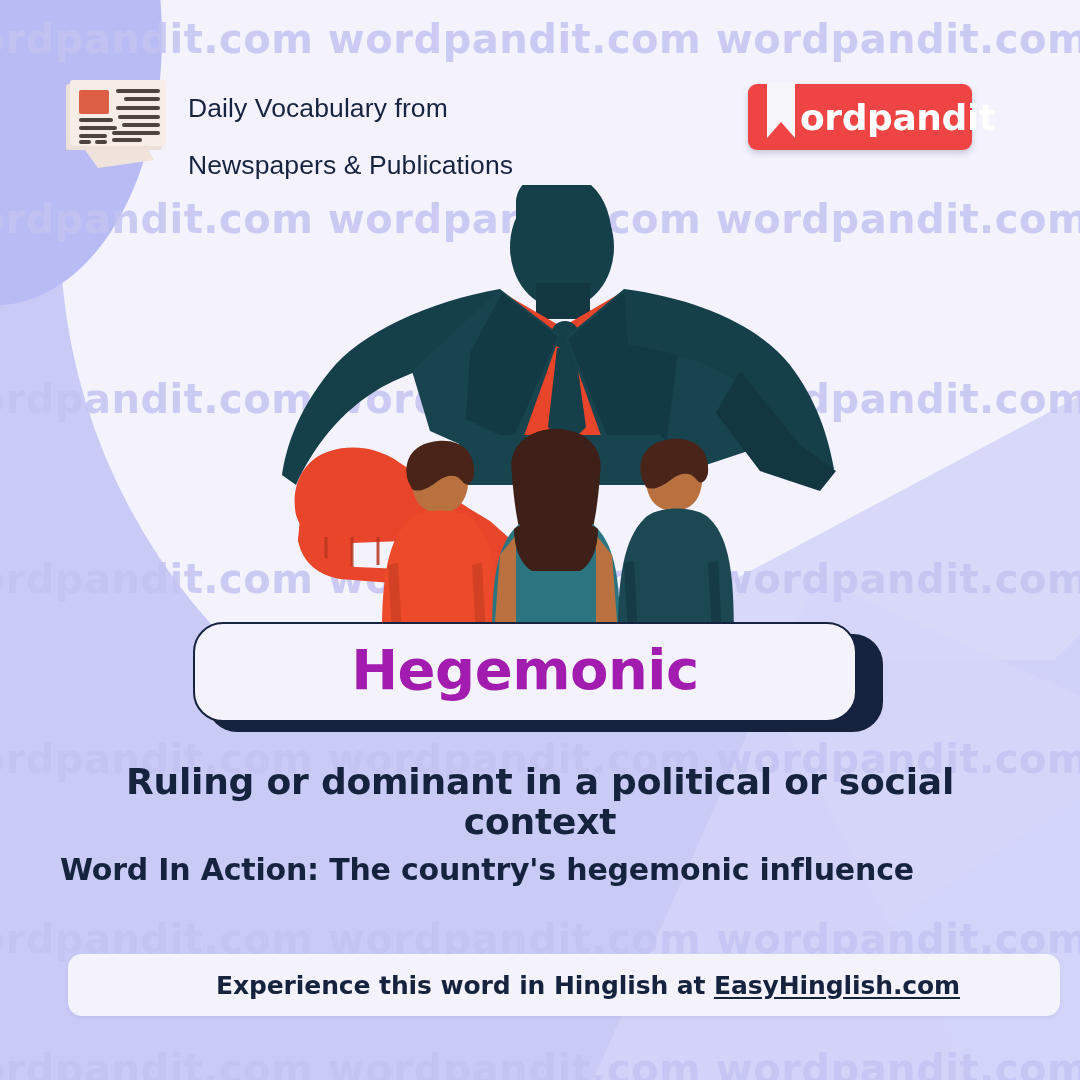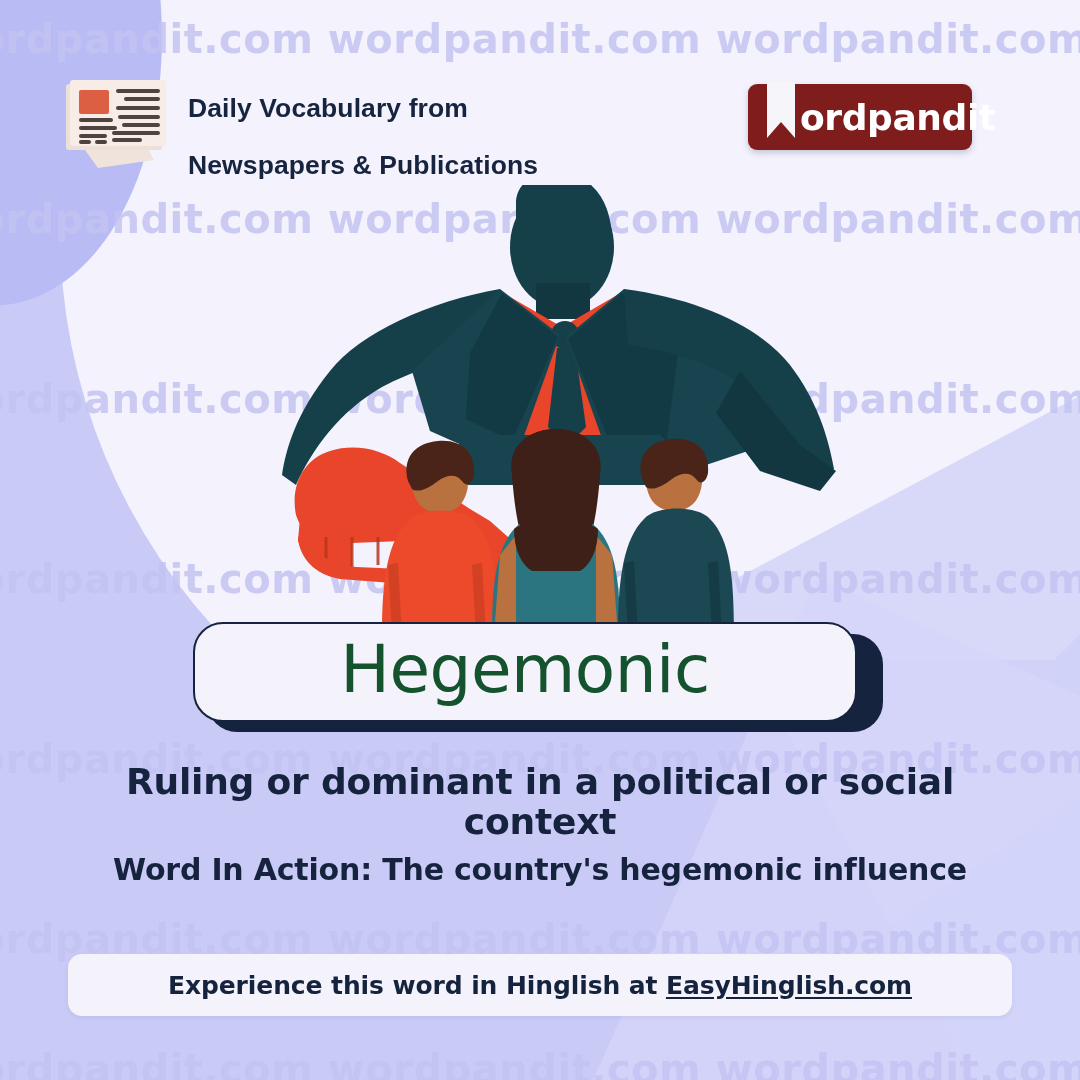--- a/index.html
+++ b/index.html
@@ -56,28 +56,28 @@
     opacity:.85;
     font-size:40px;font-weight:700;letter-spacing:.5px;
     font-family:"DejaVu Sans", sans-serif;
   }
 
   
   .header{position:absolute;left:0;top:0;width:1080px;height:175px;}
   .news-icon{position:absolute;left:58px;top:72px;width:112px;height:96px;}
   .head-title{
     position:absolute;left:188px;top:92px;
-    font-size:26.5px;line-height:33px;font-weight:700;color:#17243f;
+    font-size:26.5px;line-height:33px;font-weight:400;color:#17243f;
     letter-spacing:.1px;
   }
   .head-title .l2{display:block;margin-top:24px;}
 
   .logo{
     position:absolute;left:748px;top:84px;width:224px;height:66px;
-    background:#7f1d1d;border-radius:9px;
+    background:#ef4444;border-radius:9px;
     box-shadow:0 3px 6px rgba(40,40,80,.22);
   }
   .logo-mark{
     position:absolute;left:16px;top:-4px;width:34px;height:62px;
   }
   .logo-text{
     position:absolute;left:52px;top:50%;transform:translateY(-50%);
     color:#ffffff;font-size:36px;font-weight:800;letter-spacing:-.4px;
     font-family:"DejaVu Sans", sans-serif;
   }
@@ -90,44 +90,45 @@
   .word-shadow{
     position:absolute;left:14px;top:12px;width:676px;height:98px;
     background:#16233e;border-radius:30px;
   }
   .word-card{
     position:absolute;left:0;top:0;width:660px;height:96px;
     background:#f4f3fc;border:2.5px solid #16233e;border-radius:30px;
     display:flex;align-items:center;justify-content:center;
   }
   .word-text{
-    font-size:66px;font-weight:400;color:#14532d;letter-spacing:-.5px;
+    font-size:56px;font-weight:700;color:#a21caf;letter-spacing:-.5px;
     font-family:"DejaVu Sans", sans-serif;line-height:1;
     padding-bottom:4px;
   }
 
   
   .defn{
     position:absolute;left:60px;top:762px;width:960px;text-align:center;
     font-size:36px;line-height:40px;font-weight:800;color:#16233e;
     font-family:"DejaVu Sans", sans-serif;letter-spacing:-.2px;
   }
   .defn .pos{display:block;}
   .usage{
-    position:absolute;left:60px;top:850px;width:960px;text-align:center;
+    position:absolute;left:60px;top:850px;width:960px;text-align:left;
     font-size:30px;line-height:40px;font-weight:800;color:#16233e;
     font-family:"DejaVu Sans", sans-serif;letter-spacing:-.2px;
   }
 
   
   .cta{
     position:absolute;left:68px;top:954px;width:944px;height:62px;
     background:#f4f3fc;border-radius:14px;
     display:flex;align-items:center;justify-content:center;
     box-shadow:0 2px 5px rgba(60,60,110,.07);
+    padding-left:48px;
   }
   .cta-text{
     font-size:25px;font-weight:800;color:#16233e;
     font-family:"DejaVu Sans", sans-serif;letter-spacing:-.1px;
   }
   .cta-link{text-decoration:underline;text-underline-offset:3px;}
 </style>
 </head>
 <body>
 

